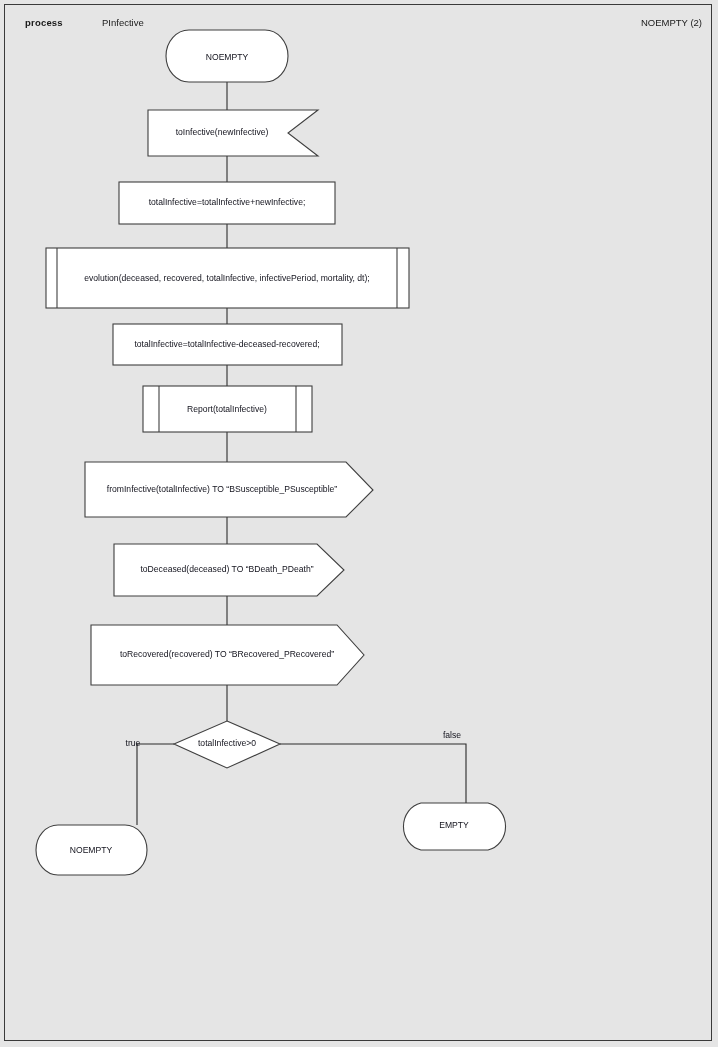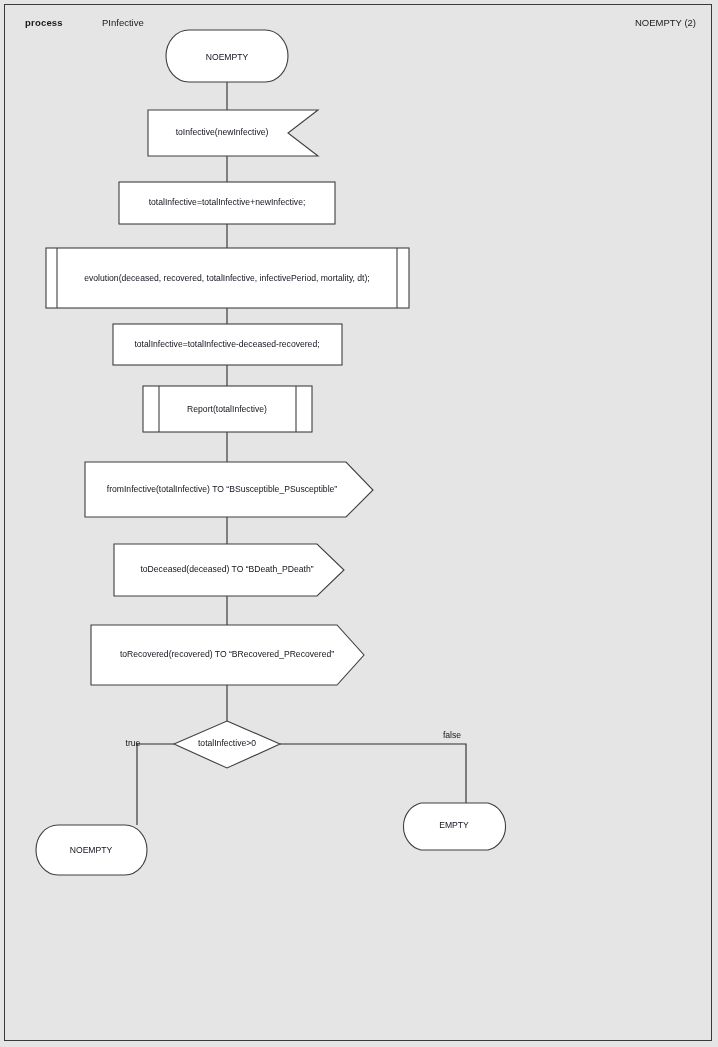--- a/index.html
+++ b/index.html
@@ -2,21 +2,21 @@
 <html><head>
 <meta charset="utf-8">
 <style>
   html,body{margin:0;padding:0;background:#ffffff;}
   body{width:718px;height:1047px;font-family:"Liberation Sans",sans-serif;}
   #page{position:relative;width:718px;height:1047px;background:#e5e5e5;overflow:hidden;}
   .frame{position:absolute;left:4px;top:4px;width:708px;height:1037px;border:1px solid #3a3a3a;box-sizing:border-box;}
   .hdr{position:absolute;font-size:9.5px;color:#1a1a1a;white-space:nowrap;}
   .hdr-process{left:25px;top:17px;font-weight:bold;letter-spacing:.2px;}
   .hdr-name{left:102px;top:17px;}
-  .hdr-state{right:22px;top:17px;}
+  .hdr-state{right:16px;top:17px;}
   svg{position:absolute;left:0;top:0;}
   .shape{fill:#ffffff;stroke:#3f3f3f;stroke-width:1.1;}
   .conn{stroke:#4a4a4a;stroke-width:1.3;fill:none;}
   .conn-thin{stroke:#2b2b2b;stroke-width:1.1;fill:none;}
   .lbl{font-family:"Liberation Sans",sans-serif;font-size:8.6px;fill:#12121c;dominant-baseline:middle;}
   .lbl-c{text-anchor:middle;}
   .lbl-edge{font-family:"Liberation Sans",sans-serif;font-size:8.6px;fill:#12121c;text-anchor:middle;}
 </style>
 </head>
 <body>

